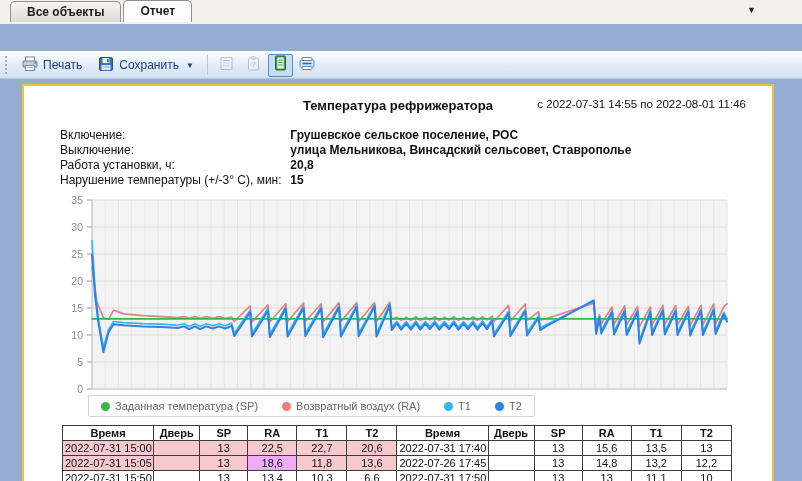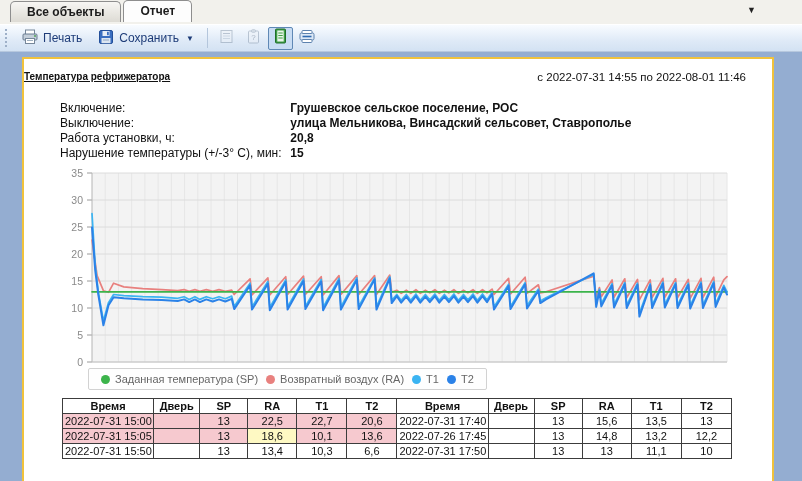--- a/index.html
+++ b/index.html
@@ -26,21 +26,21 @@
   .tab.active {
     background:#fdfdfd; z-index:2; padding-bottom:4px; top:0;
   }
   .tab-overflow {
     position:absolute; right:46px; top:5px; font-size:9px; color:#222;
   }
   
   .toolbar {
     height:28px; background:linear-gradient(#f9fcff,#dfeaf7 60%,#d3e2f3);
     border-top:1px solid #fff; border-bottom:1px solid #b7c8de;
-    display:flex; align-items:center; padding:0 4px; gap:2px;
+    display:flex; align-items:center; padding:0 4px; gap:2px;margin-top:27px;
   }
   .grip {
     width:4px; height:18px; margin:0 4px 0 1px;
     background-image:repeating-linear-gradient(#9eb0c8 0 2px, transparent 2px 4px);
     background-size:2px 100%; background-repeat:no-repeat;
   }
   .tb-btn {
     display:flex; align-items:center; gap:5px;
     padding:3px 7px; border-radius:3px;
     font-size:12px; color:#1e3c78; cursor:default;
@@ -54,30 +54,30 @@
   .tb-icon.disabled { opacity:.45; }
   .tb-icon.selected { background:#c8dcf3; border-color:#5f88b5; }
   
   .viewer { height:429px; background:#94add1; padding:5px 0 0 22px; overflow:hidden; }
   .page {
     width:752px; height:430px; background:#ffffff;
     border:2px solid #f0c23c; position:relative;
   }
   .report-header { position:absolute; top:12px; left:0; width:100%; height:16px; font-size:12px; color:#111; }
   .rh-device { position:absolute; left:36px; white-space:nowrap; }
-  .rh-title  { position:absolute; left:0; width:100%; font-weight:bold; font-size:10px;text-decoration:underline; }
+  .rh-title  { position:absolute; left:0; width:100%; text-align:center; font-weight:bold; font-size:13px; }
   .rh-period { position:absolute; right:26px; white-space:nowrap; font-size:11.5px; }
   .info-block { position:absolute; top:42px; left:36px; font-size:12px; color:#111; }
   .info-row { height:15px; line-height:15px; white-space:nowrap; }
   .info-label { display:inline-block; width:227px; }
   .info-value { font-weight:bold; }
   .chart-wrap { position:absolute; top:108px; left:0; }
   .legend {
     position:absolute; top:309px; left:64px;
-    display:inline-flex; gap:8px; align-items:flex-end;
+    display:inline-flex; gap:24px; align-items:flex-end;
     border:1px solid #d2d2d2; border-radius:2px; background:#fefefe;
     padding:4px 12px; font-size:11px; color:#666;
   }
   .legend-item { display:flex; align-items:center; gap:5px; white-space:nowrap; }
   .legend-dot { width:9px; height:9px; border-radius:50%; display:inline-block; }
   .rpt-table {
     position:absolute; top:339px; left:38px;
     border-collapse:collapse; table-layout:fixed; width:670px;
     font-size:11px; color:#111;
   }
@@ -332,22 +332,22 @@
             <td></td>
             <td>13</td>
             <td>15,6</td>
             <td>13,5</td>
             <td>13</td>
           </tr>
           <tr>
             <td style="background: rgb(246, 201, 207);">2022-07-31 15:05</td>
             <td style="background: rgb(246, 201, 207);"></td>
             <td style="background: rgb(246, 201, 207);">13</td>
-            <td style="background: #fef9c3;">18,6</td>
-            <td style="background: rgb(246, 201, 207);">10,1</td>
+            <td style="background: #f0abfc;">18,6</td>
+            <td style="background: rgb(246, 201, 207);">11,8</td>
             <td style="background: rgb(246, 201, 207);">13,6</td>
             <td>2022-07-26 17:45</td>
             <td></td>
             <td>13</td>
             <td>14,8</td>
             <td>13,2</td>
             <td>12,2</td>
           </tr>
           <tr>
             <td>2022-07-31 15:50</td>

